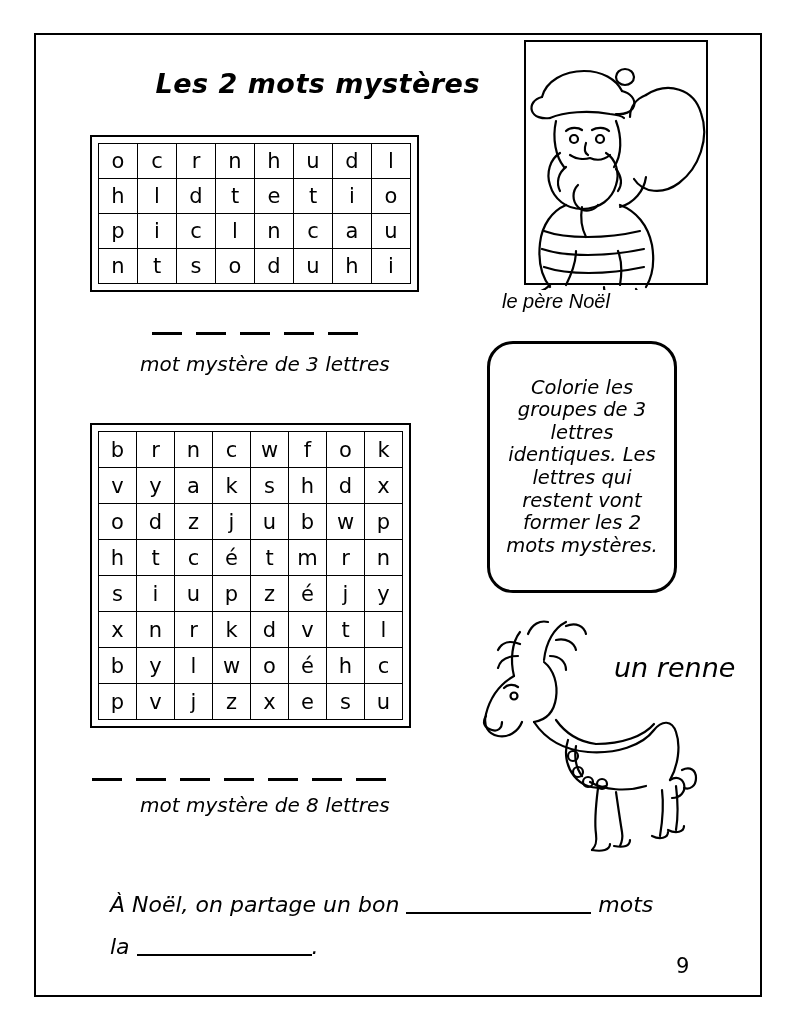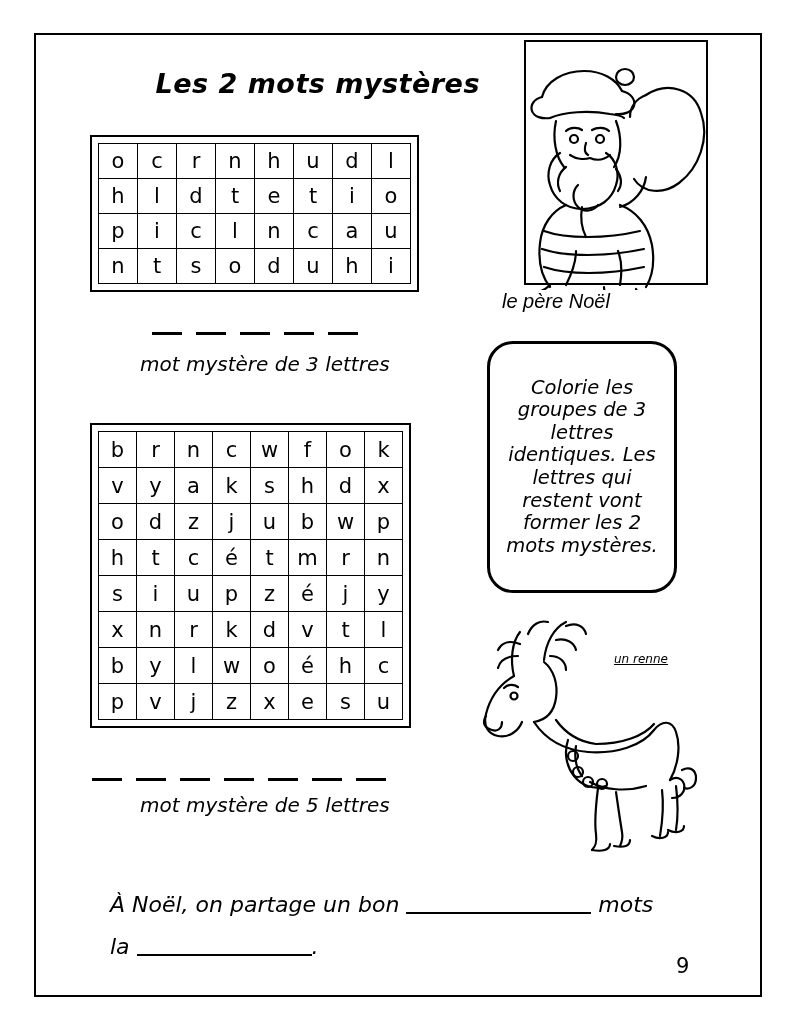--- a/index.html
+++ b/index.html
@@ -152,23 +152,22 @@
     top: 600px;
     width: 250px;
     height: 255px;
   }
   .label-reindeer {
     position: absolute;
     left: 614px;
     top: 652px;
     font-family: "DejaVu Sans", sans-serif;
     font-style: italic;
-    font-size: 12px;
+    font-size: 27px;
     white-space: nowrap;
-    text-decoration: underline;
   }
 
   
   .sentence {
     position: absolute;
     left: 110px;
     top: 884px;
     width: 600px;
     font-family: "DejaVu Sans", sans-serif;
     font-style: italic;
@@ -347,21 +346,21 @@
 
   <div class="blanks b2" id="blanks2">
       <span class="dash"></span>
       <span class="dash"></span>
       <span class="dash"></span>
       <span class="dash"></span>
       <span class="dash"></span>
       <span class="dash"></span>
       <span class="dash"></span>
     </div>
-  <div class="caption-italic cap2">mot mystère de 5 lettres</div>
+  <div class="caption-italic cap2">mot mystère de 8 lettres</div>
 
   <div class="santa-box"></div>
   <svg class="santa-art" viewBox="0 0 250 255">
     <g fill="none" stroke="#000" stroke-width="2.2" stroke-linecap="round" stroke-linejoin="round">
 
       <path d="M176 60 c22 -14 48 -6 55 18 c9 25 -2 55 -22 70 c-16 12 -36 10 -45 -4"></path>
       <path d="M176 60 c-10 4 -16 12 -16 22"></path>
 
       <path d="M72 62 c4 -16 22 -26 42 -26 c18 0 32 8 38 20"></path>
       <path d="M72 62 c-8 2 -12 8 -10 14 c2 6 10 8 18 7"></path>

